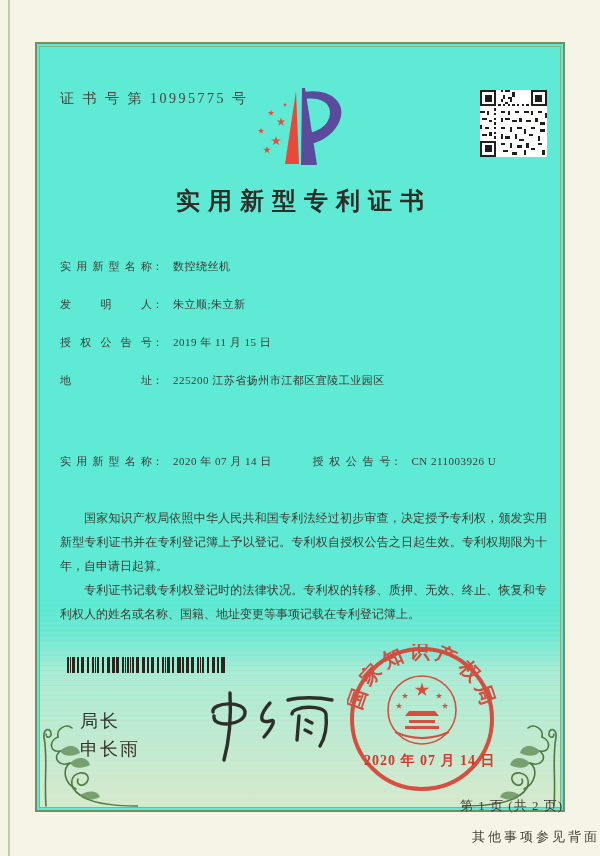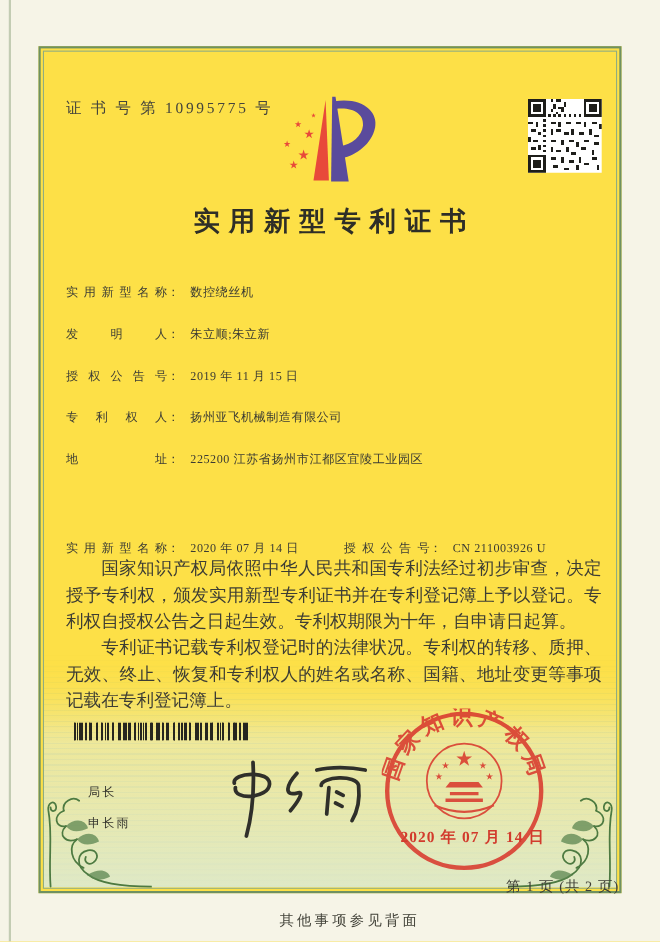--- a/index.html
+++ b/index.html
@@ -9,21 +9,21 @@
     background:#f6f4e7;
     position:relative;
     overflow:hidden;
     color:#3b3b33;
   }
   .scan-edge { position:absolute; left:8px; top:0; width:2px; height:100%; background:#aebb9d; opacity:.7; }
 
   .frame {
     position:absolute; left:35px; top:42px; width:530px; height:770px;
     border:2px solid #6f9161;
-    background:#fde047;
+    background:#5eead4;
   }
   .frame-inner {
     position:absolute; inset:2px; border:1px solid #90ad80; pointer-events:none;
   }
   .green-panel {
     position:absolute; left:3px; right:3px; bottom:3px; height:212px;
     background:
       linear-gradient(180deg, rgba(233,240,223,0) 0, rgba(228,238,216,.55) 70px, rgba(221,233,205,.95) 100%),
       repeating-linear-gradient(180deg, rgba(122,160,106,.24) 0 1px, rgba(122,160,106,0) 1px 5px);
     -webkit-mask-image: linear-gradient(180deg, transparent 0, #000 80px);
@@ -52,44 +52,44 @@
     display:inline-block; width:92px;
     text-align:justify; text-align-last:justify; color:#3d3d35;
   }
   .colon { margin-right:10px; }
   .fvalue { letter-spacing:.5px; }
   .grant-pair2 { margin-left:38px; }
   .grant-pair2 .flabel { width:78px;margin-top:43px; }
 
   .paras {
     position:absolute; left:23px; top:462px; right:16px;
-    font-size:16px; line-height:24px; text-align:justify; color:#3d3d34;
+    font-size:12px; line-height:24px; text-align:justify; color:#3d3d34;
   }
   .paras p { text-indent:2em; }
 
   .barcode {
     position:absolute; left:30px; top:613px; width:160px; height:16px;
     background:
       repeating-linear-gradient(90deg,#26261f 0 1px,transparent 1px 7px),
       repeating-linear-gradient(90deg,transparent 0 3px,#26261f 3px 4px,transparent 4px 11px),
       repeating-linear-gradient(90deg,#26261f 0 2px,transparent 2px 5px);
   }
 
-  .signoff { position:absolute; left:43px; top:663px; font-size:11px; line-height:28px; letter-spacing:2px; color:#33332c; }
+  .signoff { position:absolute; left:43px; top:663px; font-size:18px; line-height:28px; letter-spacing:2px; color:#33332c; }
   .signature { position:absolute; left:163px; top:646px; width:140px; height:80px; }
 
   .seal { position:absolute; left:310px; top:600px; width:150px; height:150px; opacity:.88; }
   .seal-date {
     position:absolute; left:327px; top:708px; width:130px;
     text-align:center; font-size:14px; letter-spacing:1px;
     color:#d23a2c; font-weight:600; white-space:nowrap;
   }
 
   .page-info { position:absolute; left:0; width:100%; top:753px; text-align:right; font-size:13px; letter-spacing:1px; color:#3d3d35; }
-  .back-note { position:absolute; left:0; width:100%; top:828px; text-align:center; font-size:13px; letter-spacing:3px; color:#43433a;padding-left:36px; }
+  .back-note { position:absolute; left:0; width:100%; top:828px; text-align:right; font-size:13px; letter-spacing:3px; color:#43433a;padding-left:36px; }
 </style>
 </head>
 <body>
 
 <div class="scan-edge"></div>
 
 <div class="frame">
   <div class="frame-inner"></div>
   <div class="green-panel"></div>
 
@@ -178,23 +178,20 @@
 
   <div class="fields">
     <div class="frow">
       <span class="flabel">实用新型名称</span><span class="colon">：</span><span class="fvalue">数控绕丝机</span>
     </div>
     <div class="frow">
       <span class="flabel">发明人</span><span class="colon">：</span><span class="fvalue">朱立顺;朱立新</span>
     </div>
     <div class="frow">
       <span class="flabel">授权公告号</span><span class="colon">：</span><span class="fvalue">2019 年 11 月 15 日</span>
-    </div>
-    <div class="frow">
-      <span class="flabel">专利权人</span><span class="colon">：</span><span class="fvalue">扬州亚飞机械制造有限公司</span>
     </div>
     <div class="frow">
       <span class="flabel">地址</span><span class="colon">：</span><span class="fvalue">225200 江苏省扬州市江都区宜陵工业园区</span>
     </div>
     <div class="frow">
       <span>
         <span class="flabel">实用新型名称</span><span class="colon">：</span><span class="fvalue">2020 年 07 月 14 日</span>
       </span>
       <span class="grant-pair2">
         <span class="flabel">授权公告号</span><span class="colon">：</span><span class="fvalue">CN 211003926 U</span>

